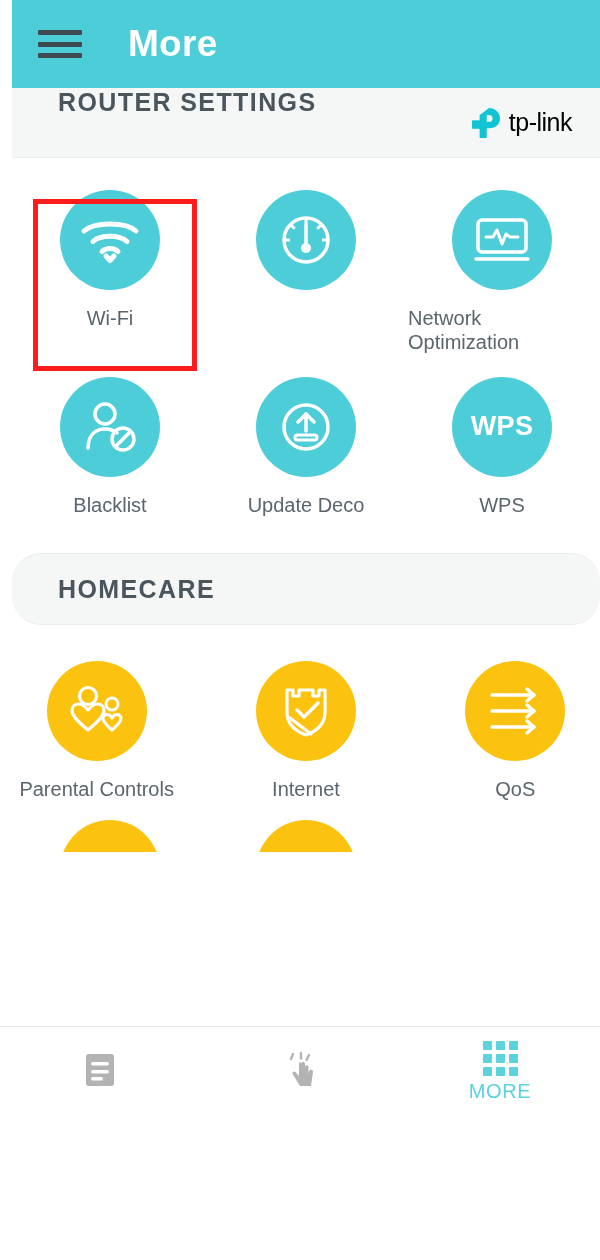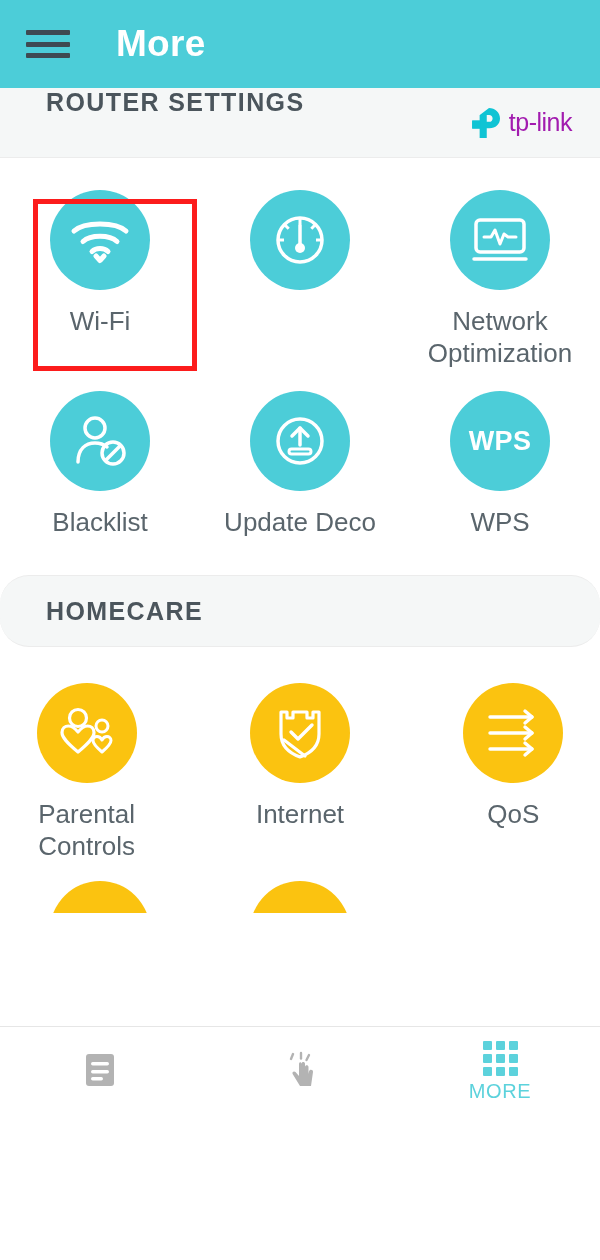--- a/index.html
+++ b/index.html
@@ -7,20 +7,21 @@
     width: 600px; height: 1260px;
     background: #ffffff;
     font-family: "Liberation Sans", sans-serif;
     overflow: hidden;
   }
   #app {
     position: relative;
     width: 600px; height: 1116px;
     background: #ffffff;
     overflow: hidden;
+    padding-left: 12px;
   }
 
   
   .appbar {
     height: 88px;
     background: #4ccdd8;
     display: flex;
     align-items: center;
     padding-left: 26px;
   }
@@ -52,21 +53,21 @@
     padding: 0 28px 0 46px;
   }
   .section-title {
     font-size: 25px;
     font-weight: bold;
     color: #4b555c;
     letter-spacing: 1.4px;
   }
   .tplink-logo { display: flex; align-items: center; gap: 6px; }
   .tplink-text {
-    font-size: 25px; color: #a21caf; letter-spacing: -0.5px;
+    font-size: 25px; color: #000000; letter-spacing: -0.5px;
   }
 
   
   .tiles {
     display: grid;
     grid-template-columns: repeat(3, 1fr);
     padding: 18px 0 10px 0;
     background: #ffffff;
   }
   .tile {
@@ -77,23 +78,23 @@
   }
   .tile-circle {
     width: 100px; height: 100px; border-radius: 50%;
     display: flex; align-items: center; justify-content: center;
     flex: 0 0 auto;
   }
   .tile-circle.teal { background: #4ccdd8; }
   .tile-circle.yellow { background: #fbc310; }
   .tile-label {
     margin-top: 16px;
-    font-size: 26px;
+    font-size: 20px;
     color: #5a656c;
-    text-align: center;
+    text-align: left;
     line-height: 1.22;
     max-width: 190px;
   }
   .wps-text {
     color: #ffffff; font-size: 27px; font-weight: bold; letter-spacing: 0.3px;
   }
 
   
   .highlight-box {
     position: absolute;

